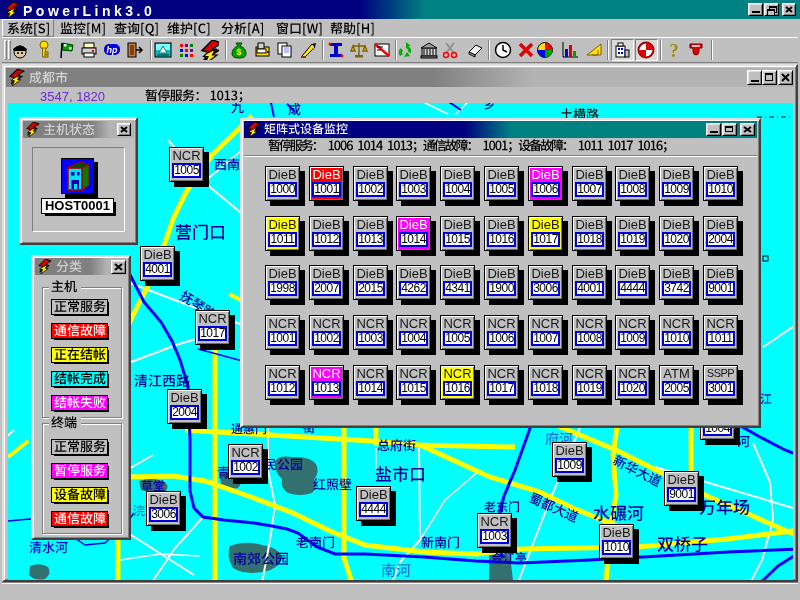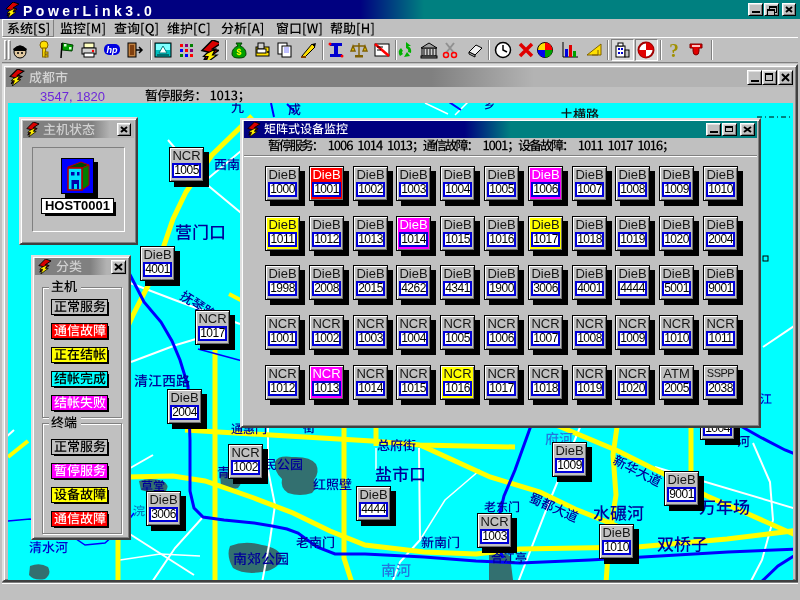--- a/index.html
+++ b/index.html
@@ -981,21 +981,21 @@
     <div class="dev" style="left:703px;top:216px;background:#c0c0c0;z-index:4">
       <div class="t" style="color:#151515;">DieB</div>
       <div class="n">2004</div>
     </div>
     <div class="dev" style="left:265px;top:265px;background:#c0c0c0;z-index:4">
       <div class="t" style="color:#151515;">DieB</div>
       <div class="n">1998</div>
     </div>
     <div class="dev" style="left:309px;top:265px;background:#c0c0c0;z-index:4">
       <div class="t" style="color:#151515;">DieB</div>
-      <div class="n">2008</div>
+      <div class="n">2007</div>
     </div>
     <div class="dev" style="left:353px;top:265px;background:#c0c0c0;z-index:4">
       <div class="t" style="color:#151515;">DieB</div>
       <div class="n">2015</div>
     </div>
     <div class="dev" style="left:396px;top:265px;background:#c0c0c0;z-index:4">
       <div class="t" style="color:#151515;">DieB</div>
       <div class="n">4262</div>
     </div>
     <div class="dev" style="left:440px;top:265px;background:#c0c0c0;z-index:4">
@@ -1013,21 +1013,21 @@
     <div class="dev" style="left:572px;top:265px;background:#c0c0c0;z-index:4">
       <div class="t" style="color:#151515;">DieB</div>
       <div class="n">4001</div>
     </div>
     <div class="dev" style="left:615px;top:265px;background:#c0c0c0;z-index:4">
       <div class="t" style="color:#151515;">DieB</div>
       <div class="n">4444</div>
     </div>
     <div class="dev" style="left:659px;top:265px;background:#c0c0c0;z-index:4">
       <div class="t" style="color:#151515;">DieB</div>
-      <div class="n">5001</div>
+      <div class="n">3742</div>
     </div>
     <div class="dev" style="left:703px;top:265px;background:#c0c0c0;z-index:4">
       <div class="t" style="color:#151515;">DieB</div>
       <div class="n">9001</div>
     </div>
     <div class="dev" style="left:265px;top:315px;background:#c0c0c0;z-index:4">
       <div class="t" style="color:#151515;">NCR</div>
       <div class="n">1001</div>
     </div>
     <div class="dev" style="left:309px;top:315px;background:#c0c0c0;z-index:4">
@@ -1105,16 +1105,16 @@
     <div class="dev" style="left:615px;top:365px;background:#c0c0c0;z-index:4">
       <div class="t" style="color:#151515;">NCR</div>
       <div class="n">1020</div>
     </div>
     <div class="dev" style="left:659px;top:365px;background:#c0c0c0;z-index:4">
       <div class="t" style="color:#151515;">ATM</div>
       <div class="n">2005</div>
     </div>
     <div class="dev" style="left:703px;top:365px;background:#c0c0c0;z-index:4">
       <div class="t" style="color:#151515;font-size:11px;letter-spacing:-0.5px">SSPP</div>
-      <div class="n">2038</div>
+      <div class="n">3001</div>
     </div>
     <div class="abs" style="left:2px;top:582px;width:796px;height:16px;background:#c0c0c0;border-top:1px solid #808080;box-shadow:inset 0 1px 0 #fff"></div>
     <div class="abs" style="left:5px;top:604px;font-size:16px;color:#6d28d9">Ready</div>
   </div>
 </body></html>

